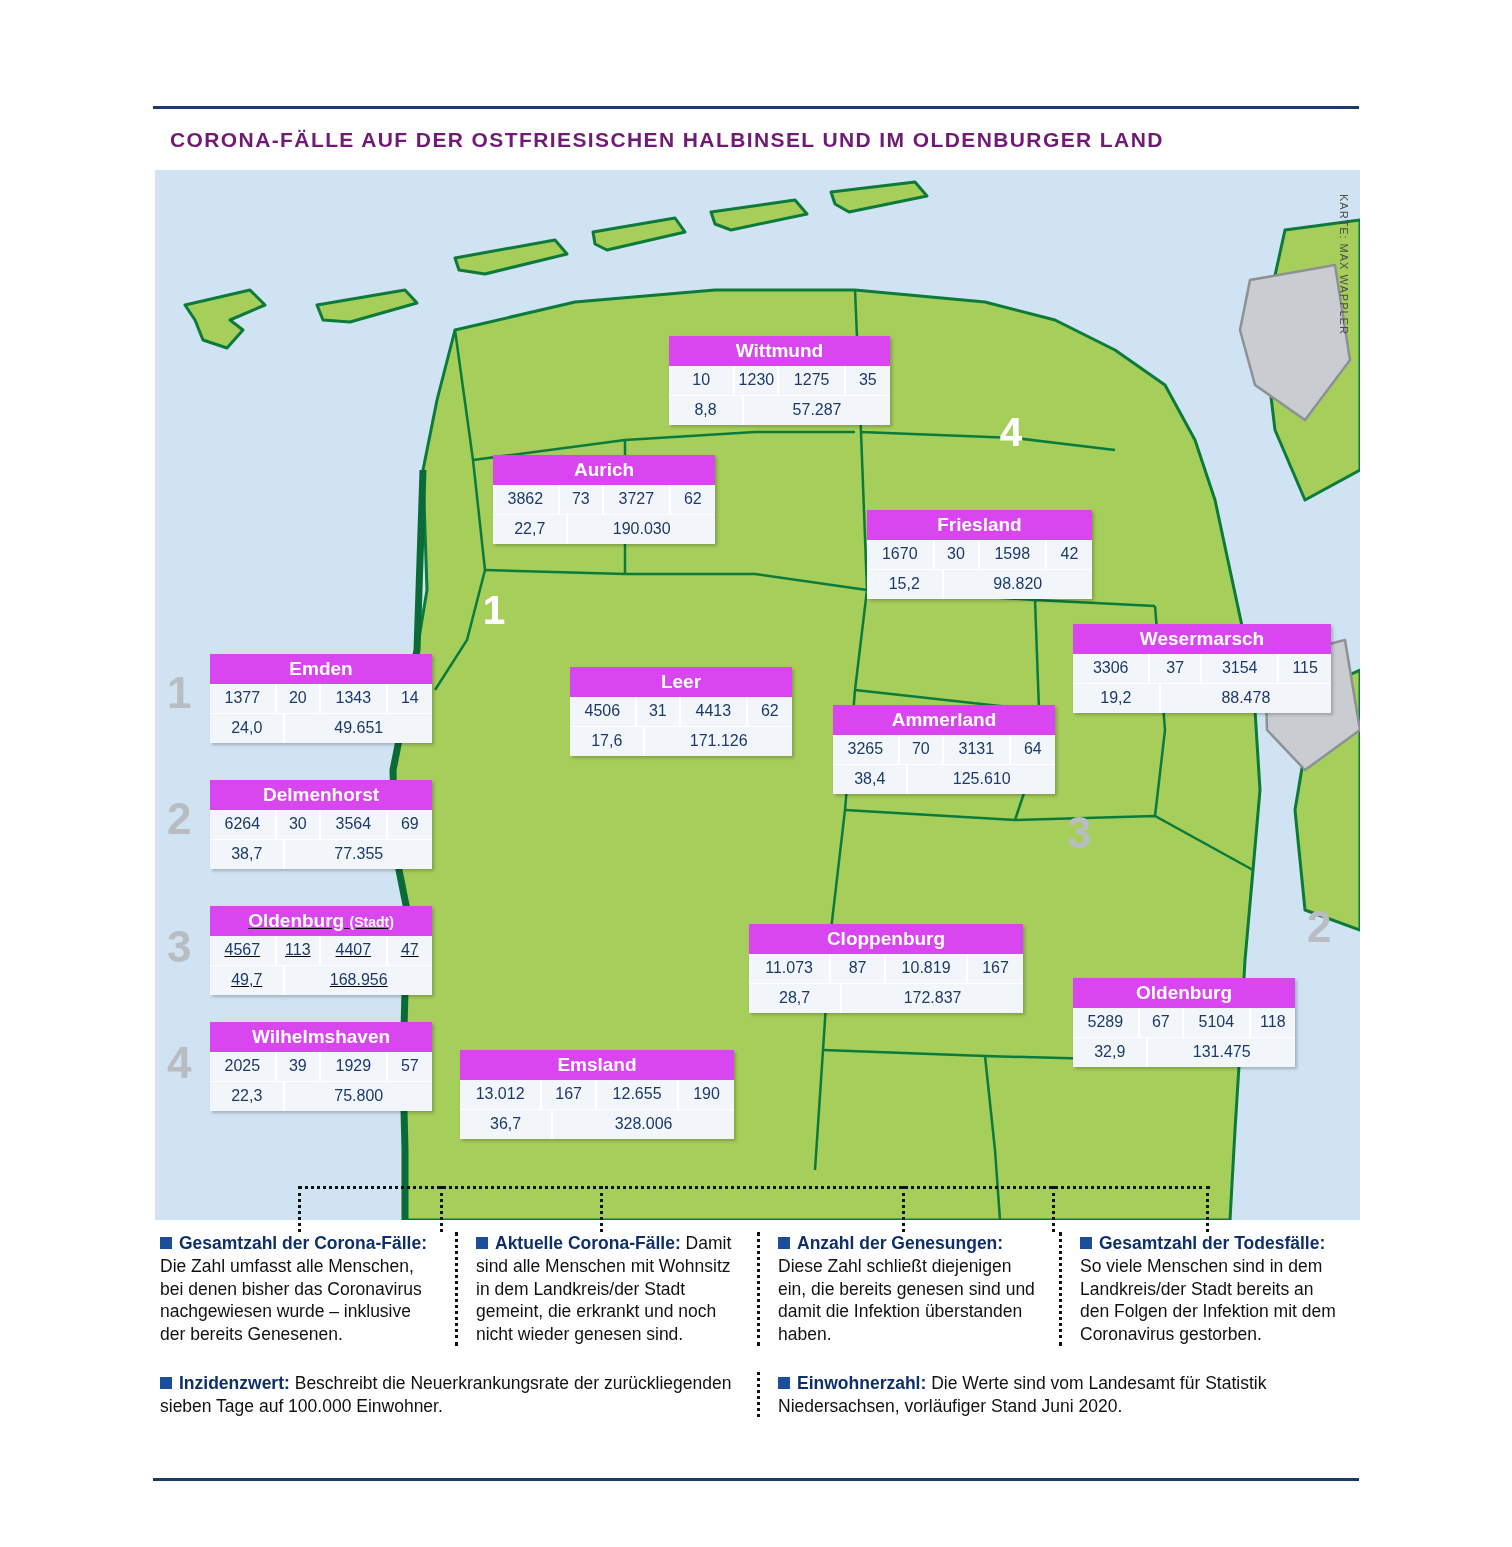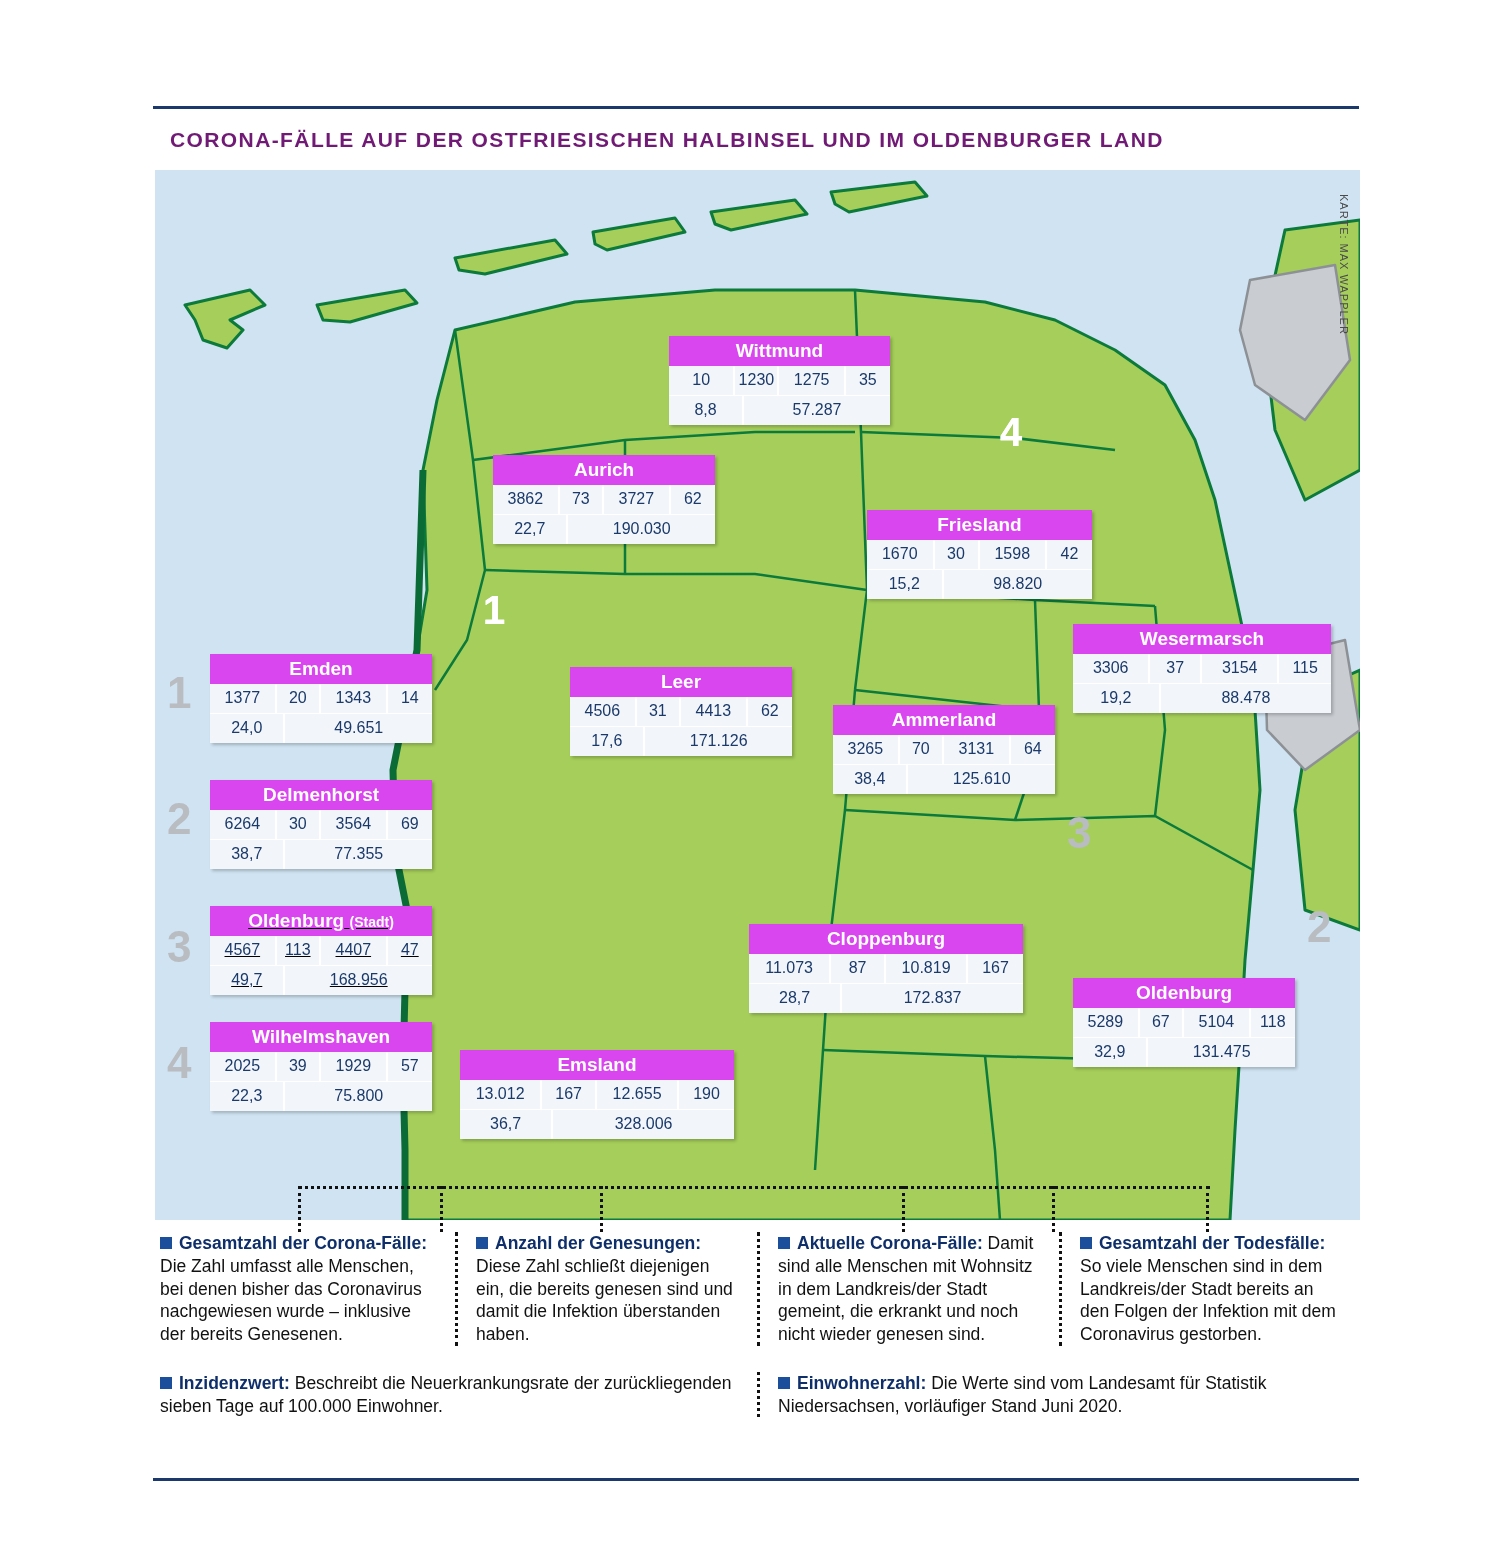--- a/index.html
+++ b/index.html
@@ -349,29 +349,29 @@
 
   <div class="legend">
     <div class="legcols">
 
       <div class="legcol c0">
         <div class="legtext">
           <span class="sq"></span><b>Gesamtzahl der Corona-Fälle:</b><span> Die Zahl umfasst alle Menschen, bei denen bisher das Coronavirus nachgewiesen wurde – inklusive der bereits Genesenen.</span>
         </div>
       </div>
 
+      <div class="legcol c1">
+        <div class="legtext">
+          <span class="sq"></span><b>Aktuelle Corona-Fälle:</b><span> Damit sind alle Menschen mit Wohnsitz in dem Landkreis/der Stadt gemeint, die erkrankt und noch nicht wieder genesen sind.</span>
+        </div>
+      </div>
+
       <div class="legcol c2">
         <div class="legtext">
           <span class="sq"></span><b>Anzahl der Genesungen:</b><span> Diese Zahl schließt diejenigen ein, die bereits genesen sind und damit die Infektion überstanden haben.</span>
-        </div>
-      </div>
-
-      <div class="legcol c1">
-        <div class="legtext">
-          <span class="sq"></span><b>Aktuelle Corona-Fälle:</b><span> Damit sind alle Menschen mit Wohnsitz in dem Landkreis/der Stadt gemeint, die erkrankt und noch nicht wieder genesen sind.</span>
         </div>
       </div>
 
       <div class="legcol c3">
         <div class="legtext">
           <span class="sq"></span><b>Gesamtzahl der Todesfälle:</b><span> So viele Menschen sind in dem Landkreis/der Stadt bereits an den Folgen der Infektion mit dem Coronavirus gestorben.</span>
         </div>
       </div>
     </div>
 

